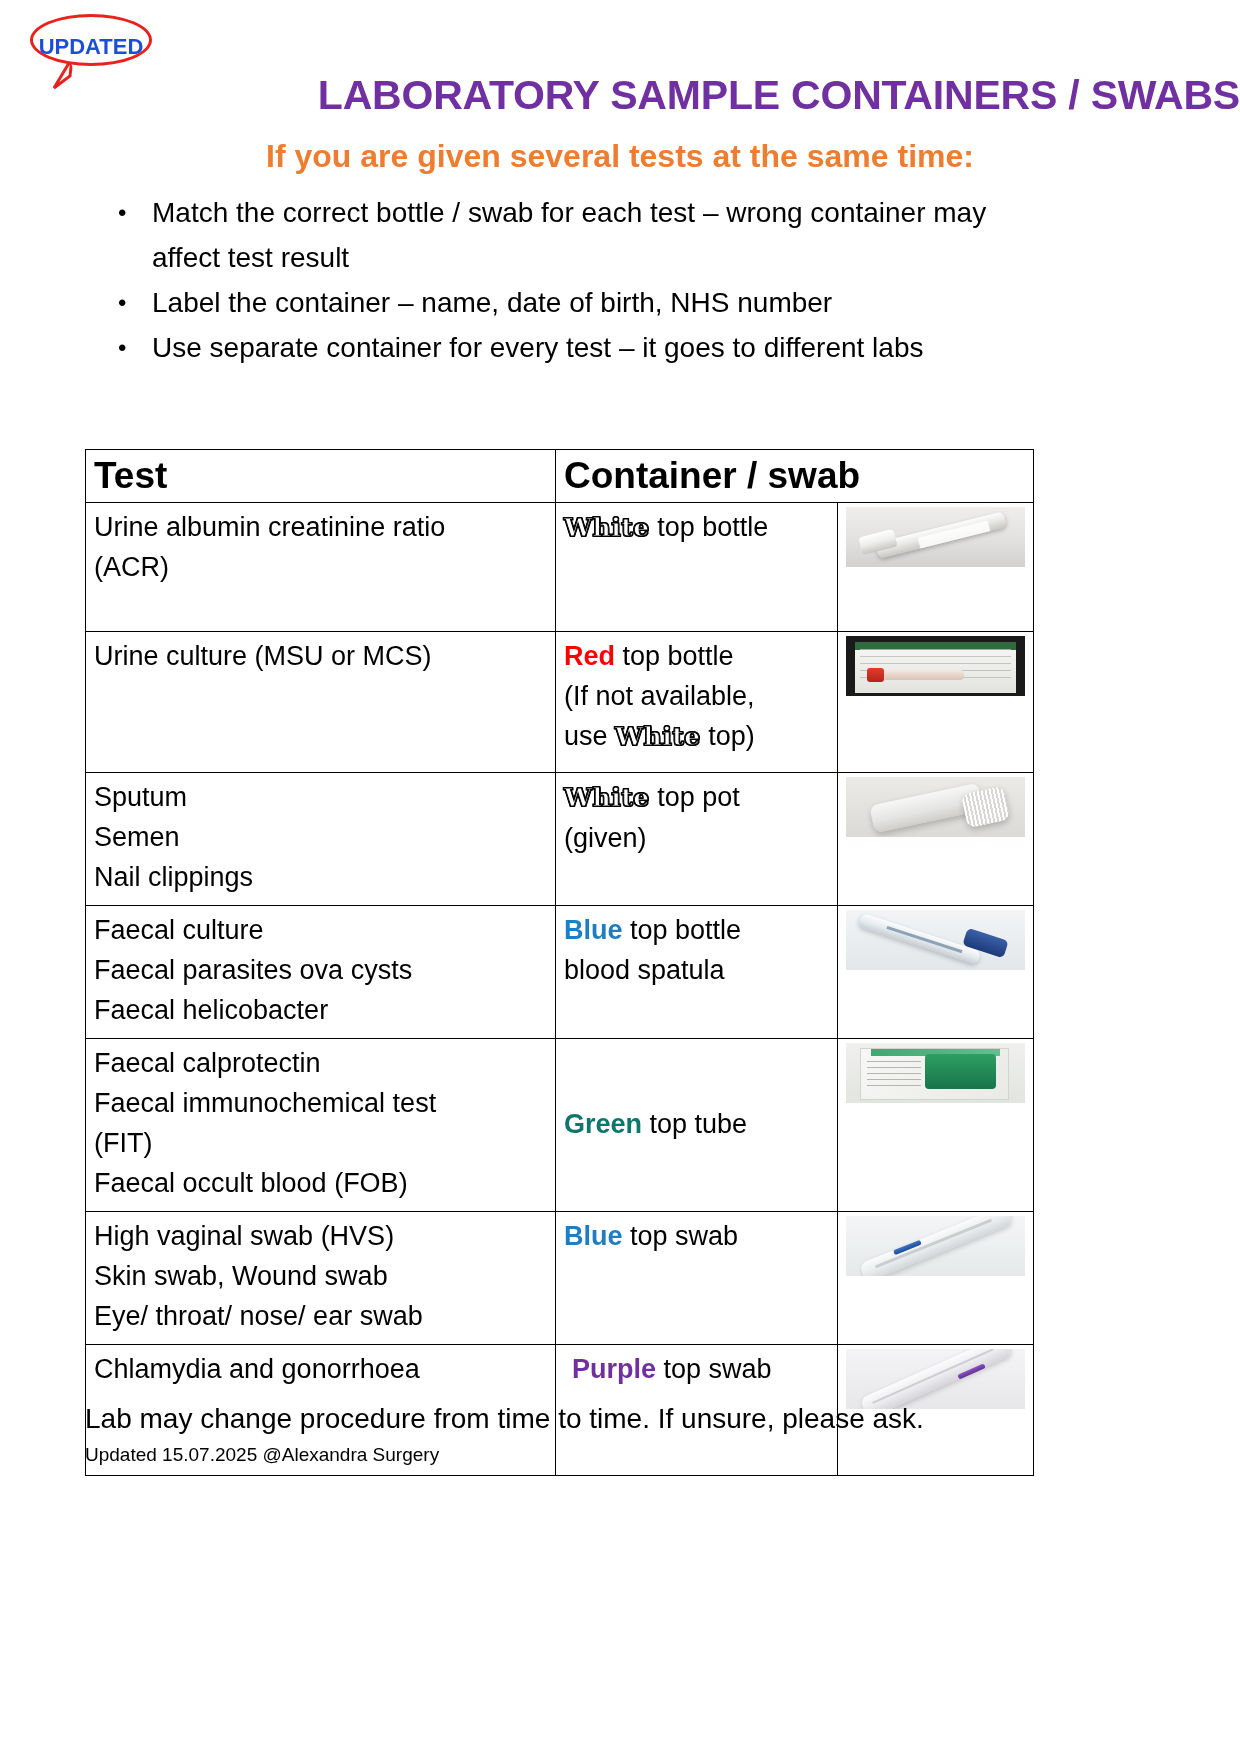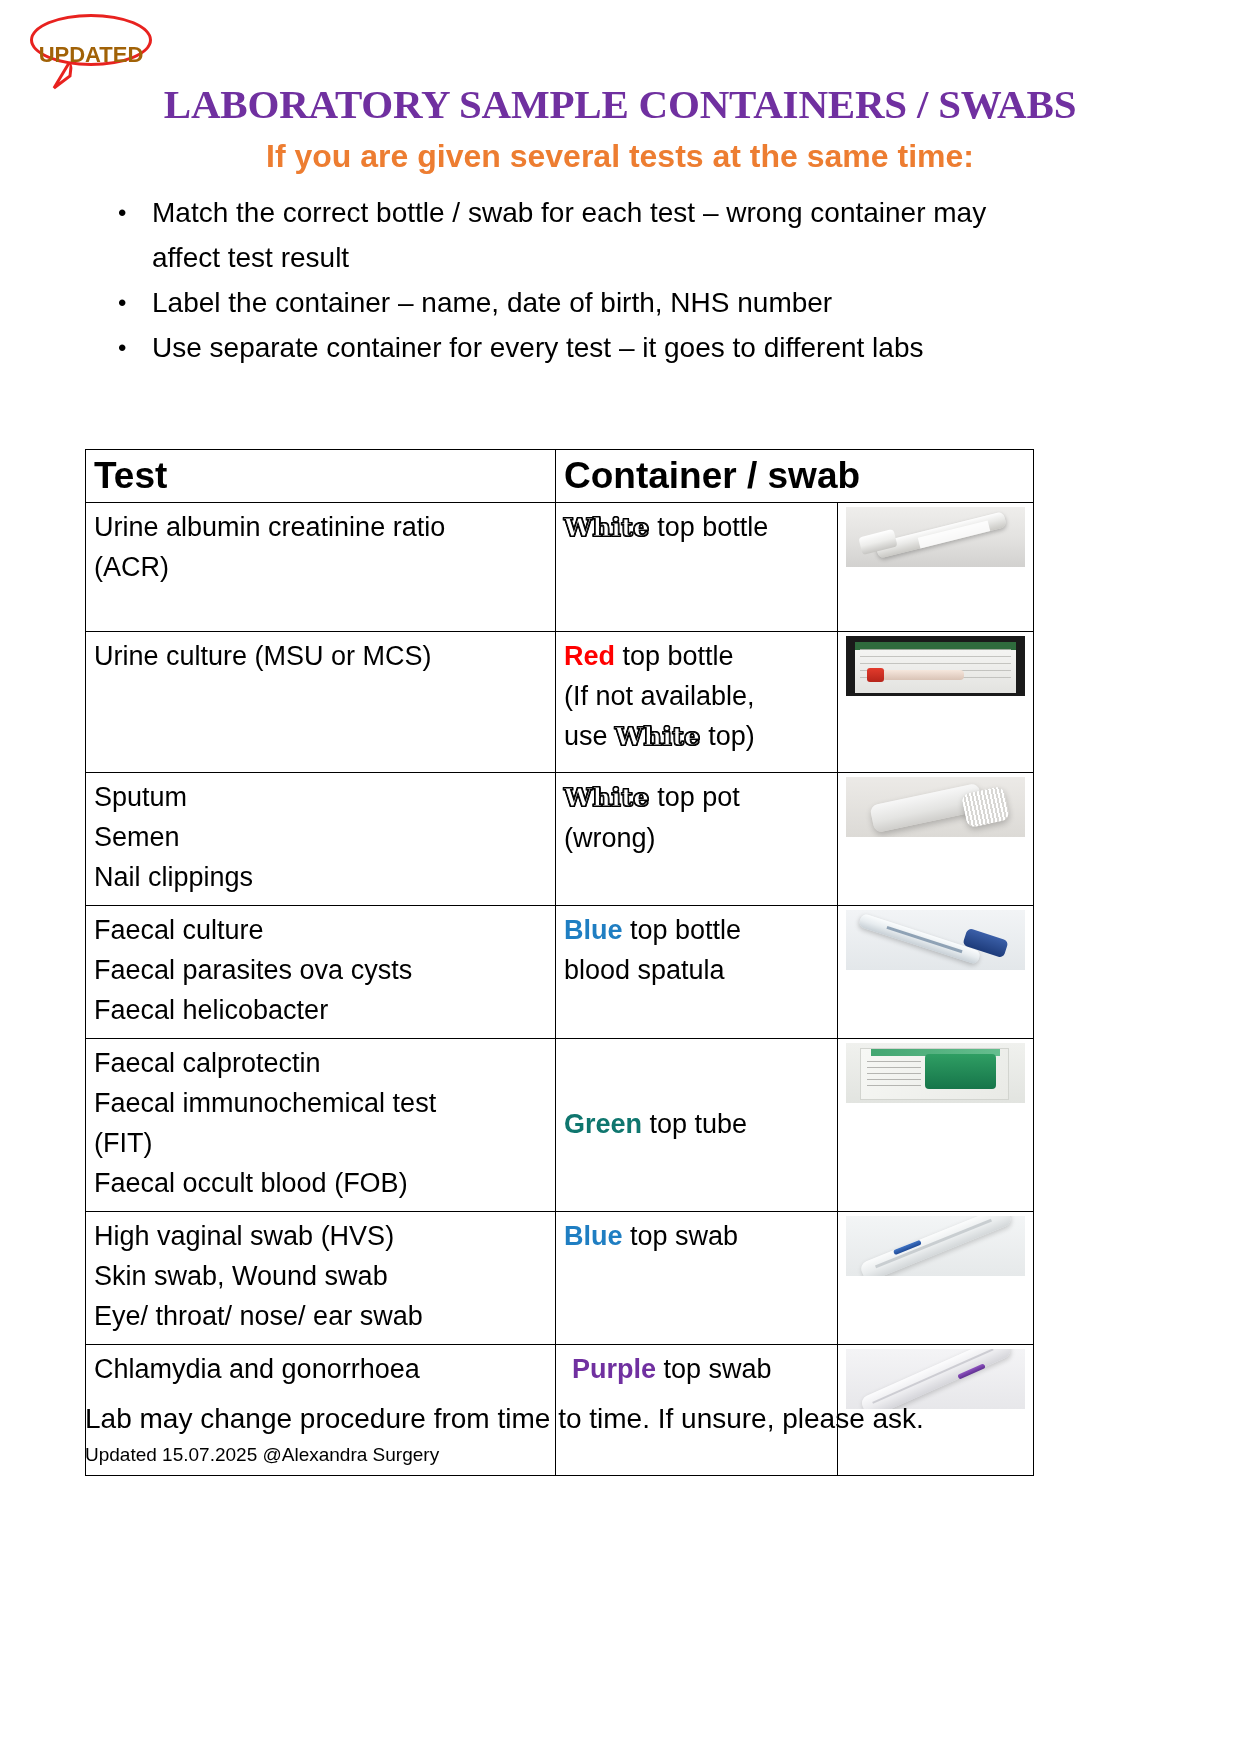--- a/index.html
+++ b/index.html
@@ -38,51 +38,51 @@
     width: 122px;
     height: 52px;
     border: 3px solid #e8221f;
     border-radius: 50% / 50%;
     background: #ffffff;
     box-sizing: border-box;
   }
   .badge-text {
     position: absolute;
     left: 0;
-    top: 16px;
+    top: 8px;
     width: 122px;
     height: 52px;
     line-height: 50px;
     text-align: center;
-    color: #a16207;
+    color: #1d4ed8;
     font-size: 22px;
     font-weight: bold;
     font-family: "Liberation Sans", sans-serif;
     letter-spacing: 0px;
   }
   .badge-tail {
     position: absolute;
     left: 20px;
     top: 42px;
     width: 30px;
     height: 34px;
   }
   .badge-tail svg { display: block; }
 
   
   .title {
     position: absolute;
     left: 0;
-    top: 80px;
+    top: 72px;
     width: 1240px;
-    text-align: center;
+    text-align: right;
     color: #7030a0;
     font-size: 41px;
     font-weight: bold;
-    font-family: Liberation Serif, serif;
+    font-family: Liberation Sans, sans-serif;
     letter-spacing: -0.2px;
   }
   .subtitle {
     position: absolute;
     left: 0;
     top: 138px;
     width: 1240px;
     text-align: center;
     color: #ed7d31;
     font-size: 32px;
@@ -415,21 +415,21 @@
       </tr>
 
       <tr>
         <td style="height:122px;">
           <span class="line">Sputum</span>
           <span class="line">Semen</span>
           <span class="line">Nail clippings</span>
         </td>
         <td class="cont-cell">
           <span class="line"><span class="kw-white">White</span><span> top pot</span></span>
-          <span class="line">(wrong)</span>
+          <span class="line">(given)</span>
         </td>
         <td class="img-cell">
           <div class="photo ph-pot">
             <div class="jar"></div>
               <div class="lid"></div>
           </div>
         </td>
       </tr>
 
       <tr>

